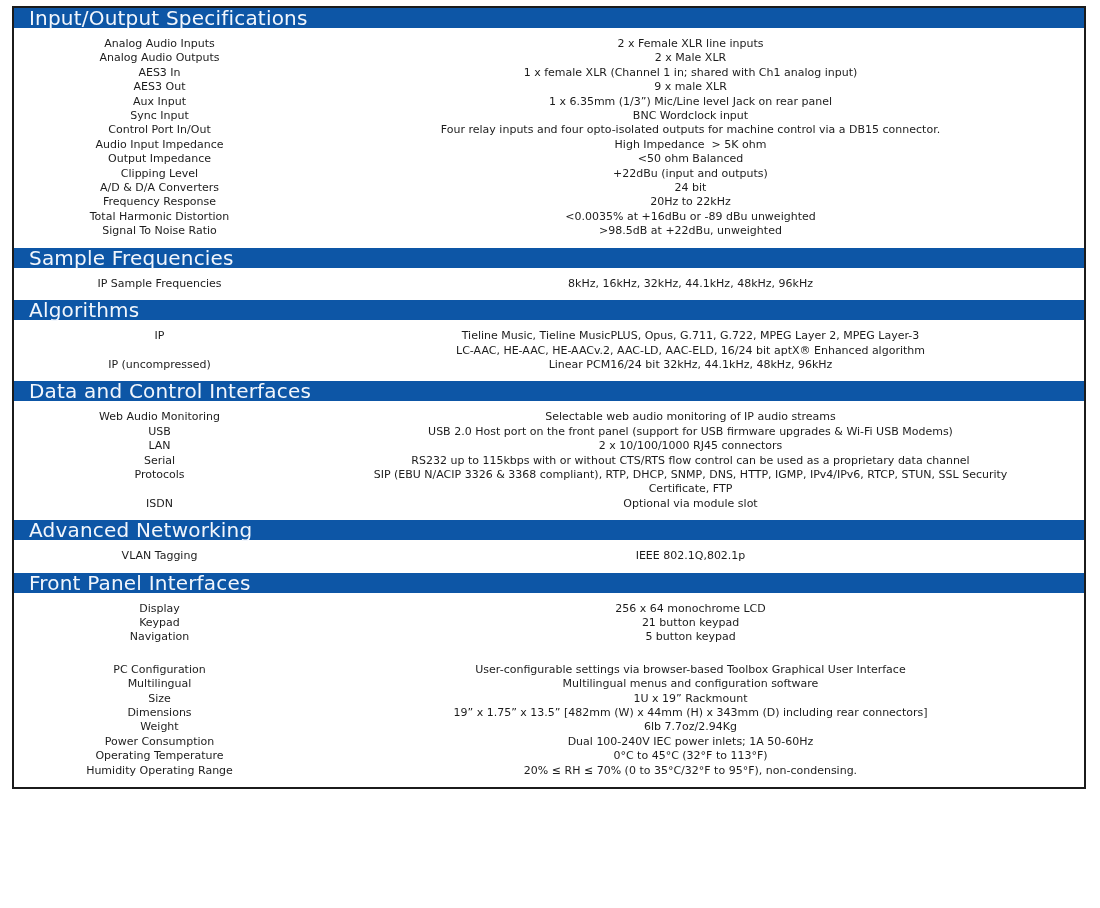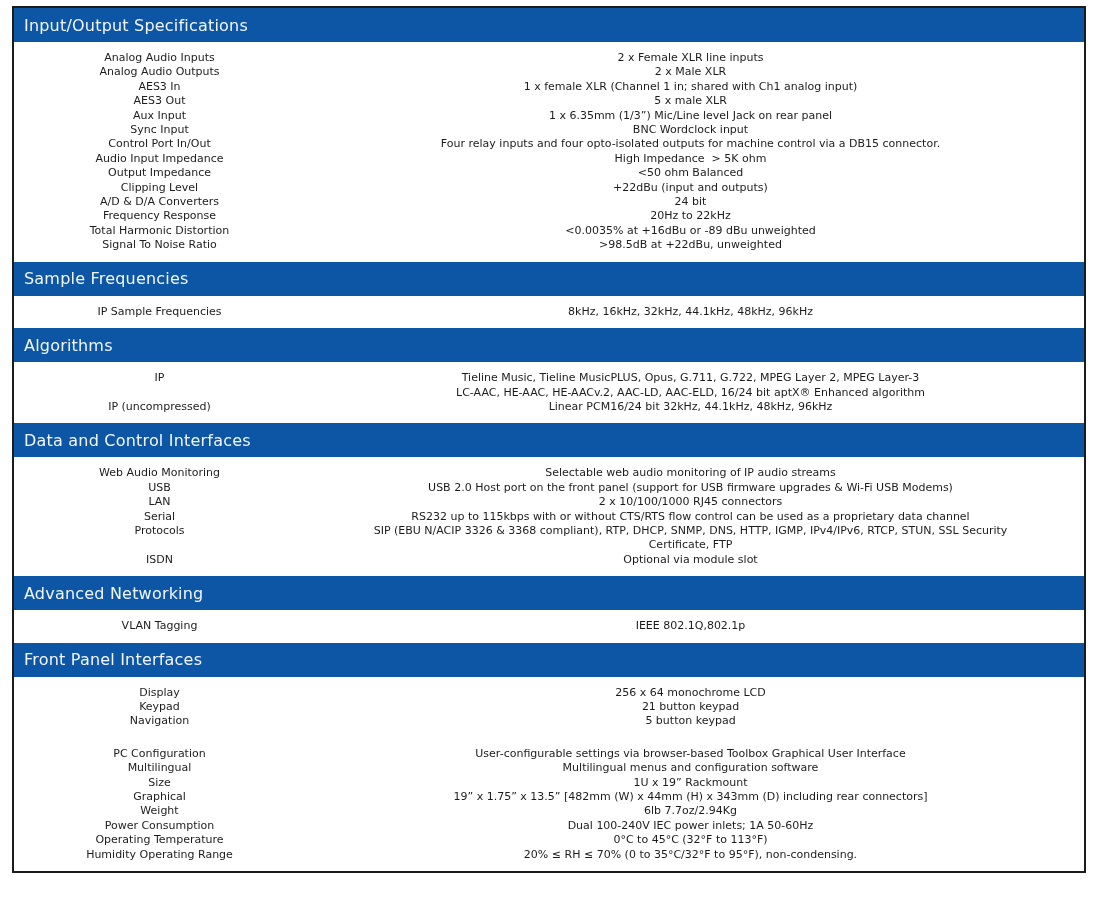--- a/index.html
+++ b/index.html
@@ -10,28 +10,28 @@
   }
   html,body{margin:0;padding:0;background:#ffffff;}
   body{font-family:"DejaVu Sans","Liberation Sans",sans-serif;}
   .sheet{
     margin:6px 14px 10px 12px;
     border:2px solid var(--border);
     background:#ffffff;
     box-sizing:border-box;
   }
   .sec-header{
-    height:34px;
+    height:20px;
     background:var(--blue);
     color:var(--header-text);
-    font-size:16px;
+    font-size:20px;
     letter-spacing:0.2px;
     display:flex;
     align-items:center;
-    padding-left:10px;
+    padding-left:15px;
     box-sizing:border-box;
   }
   .sec-body{
     padding:9px 0 9px 0;
   }
   .row{
     display:flex;
     align-items:flex-start;
     font-size:11px;
     line-height:14.4px;
@@ -64,21 +64,21 @@
         <div class="row">
           <div class="label">Analog Audio Outputs</div>
           <div class="value"><div class="value-line">2 x Male XLR</div></div>
         </div>
         <div class="row">
           <div class="label">AES3 In</div>
           <div class="value"><div class="value-line">1 x female XLR (Channel 1 in; shared with Ch1 analog input)</div></div>
         </div>
         <div class="row">
           <div class="label">AES3 Out</div>
-          <div class="value"><div class="value-line">5 x male XLR</div></div>
+          <div class="value"><div class="value-line">9 x male XLR</div></div>
         </div>
         <div class="row">
           <div class="label">Aux Input</div>
           <div class="value"><div class="value-line">1 x 6.35mm (1/3”) Mic/Line level Jack on rear panel</div></div>
         </div>
         <div class="row">
           <div class="label">Sync Input</div>
           <div class="value"><div class="value-line">BNC Wordclock input</div></div>
         </div>
         <div class="row">
@@ -200,21 +200,21 @@
         </div>
         <div class="row">
           <div class="label">Multilingual</div>
           <div class="value"><div class="value-line">Multilingual menus and configuration software</div></div>
         </div>
         <div class="row">
           <div class="label">Size</div>
           <div class="value"><div class="value-line">1U x 19” Rackmount</div></div>
         </div>
         <div class="row">
-          <div class="label">Graphical</div>
+          <div class="label">Dimensions</div>
           <div class="value"><div class="value-line">19” x 1.75” x 13.5” [482mm (W) x 44mm (H) x 343mm (D) including rear connectors]</div></div>
         </div>
         <div class="row">
           <div class="label">Weight</div>
           <div class="value"><div class="value-line">6lb 7.7oz/2.94Kg</div></div>
         </div>
         <div class="row">
           <div class="label">Power Consumption</div>
           <div class="value"><div class="value-line">Dual 100-240V IEC power inlets; 1A 50-60Hz</div></div>
         </div>

